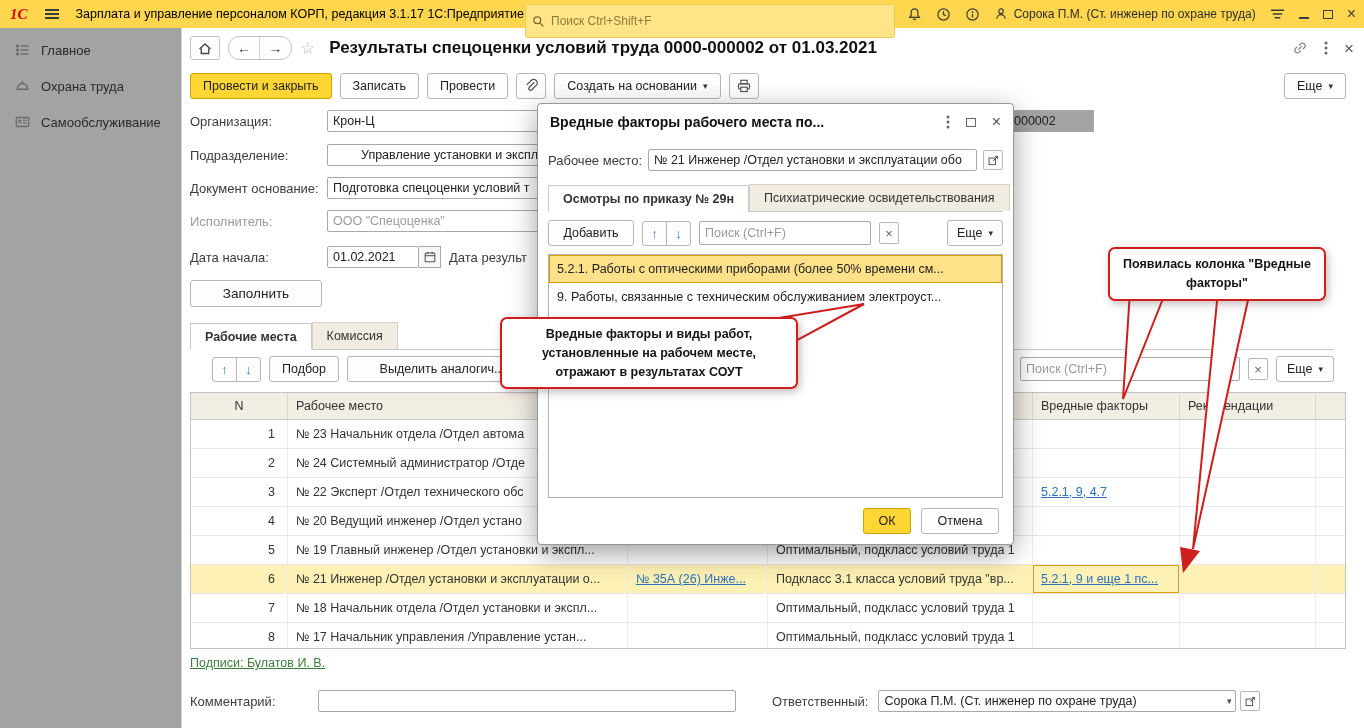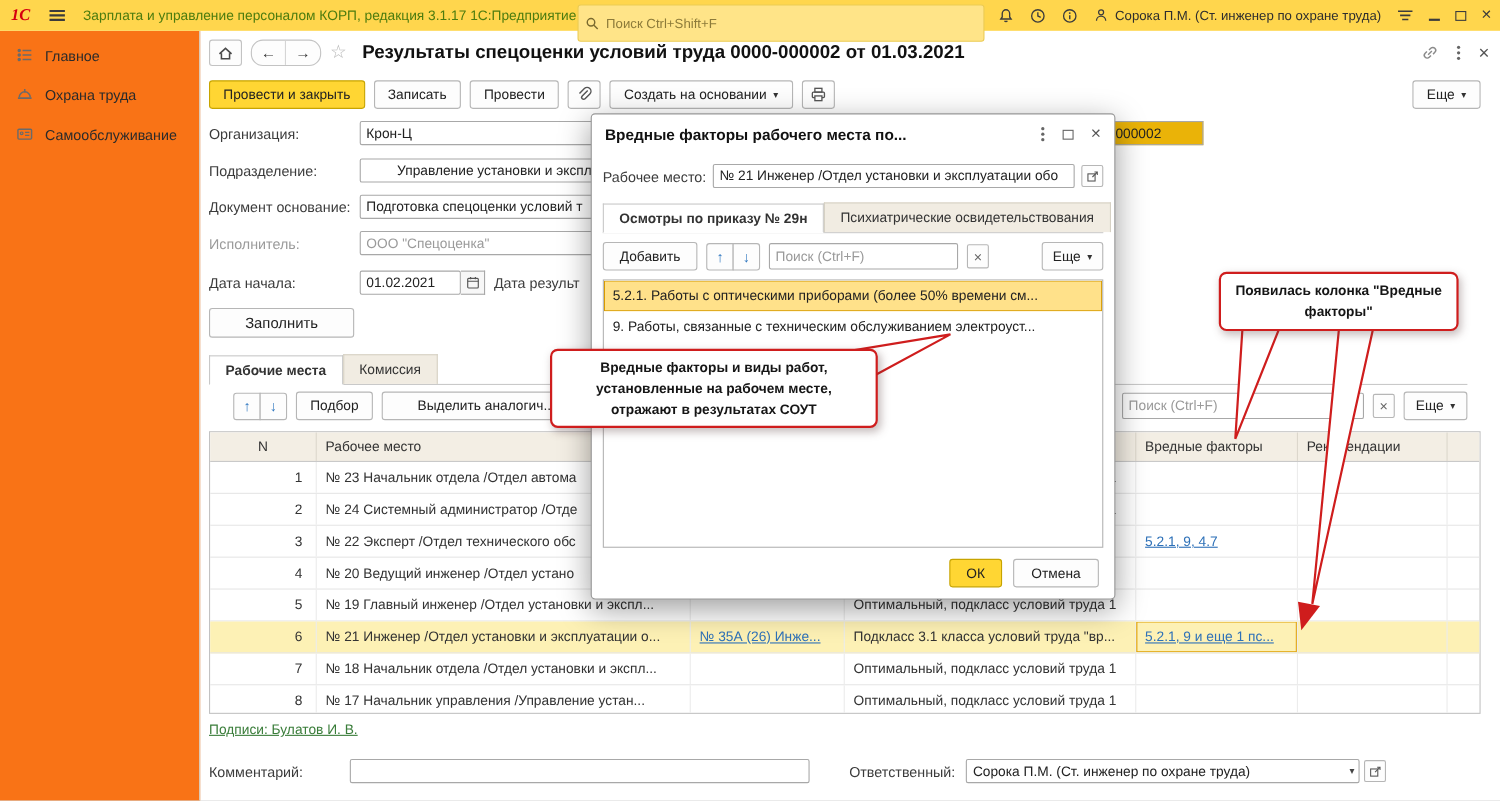--- a/index.html
+++ b/index.html
@@ -3,32 +3,32 @@
 <meta charset="utf-8">
 <style>
   * { box-sizing: border-box; margin: 0; padding: 0; }
   body { font-family: "Liberation Sans", "DejaVu Sans", sans-serif; background:#888; }
   .screen { position: relative; width: 1364px; height: 728px; overflow: hidden; background:#fff; font-size:12.5px; color:#222; }
 
   
   .topbar { position:absolute; left:0; top:0; width:1364px; height:28px; background:var(--topbar); display:flex; align-items:center; z-index:10; }
   .tb-logo { margin-left:10px; color:#d6000f; font-weight:bold; font-style:italic; font-size:15px; font-family:"Liberation Serif", serif; }
   .tb-burger { margin-left:16px; display:flex; }
-  .tb-title { margin-left:16px; font-size:12.5px; color:#4d7c0f; white-space:nowrap; }
+  .tb-title { margin-left:16px; font-size:12.5px; color:#000000; white-space:nowrap; }
   .tb-search { position:absolute; left:525px; top:4px; width:370px; height:20px; background:#ffe488; border:1px solid #eccb55; border-radius:3px; display:flex; align-items:center; padding:16px 6px; gap:6px; }
   .tb-search input { flex:1; border:none; outline:none; background:transparent; font-size:12px; color:#555; font-family:inherit; }
   .tb-search input::placeholder { color:#8d7b3a; }
   .tb-right { position:absolute; right:8px; top:0; height:28px; display:flex; align-items:center; gap:14px; }
   .tb-user { display:flex; align-items:center; gap:6px; font-size:12px; color:#2e2e2e; white-space:nowrap; }
   .win-min { width:10px; height:2px; background:#3c3c3c; display:inline-block; margin-top:8px; }
   .win-box { width:10px; height:9px; border:1.5px solid #3c3c3c; display:inline-block; }
   .win-x { font-size:16px; color:#3c3c3c; line-height:1; }
 
   
-  .sidebar { position:absolute; left:0; top:28px; width:182px; bottom:0; background:#f97316; border-right:1px solid #d8d3c7; padding-top:4px; z-index:5; }
+  .sidebar { position:absolute; left:0; top:28px; width:182px; bottom:0; background:#a3a3a3; border-right:1px solid #d8d3c7; padding-top:4px; z-index:5; }
   .side-item { height:36px; display:flex; align-items:center; gap:10px; padding-left:14px; font-size:13px; color:#2b2b2b; cursor:pointer; }
 
   
   .main { position:absolute; left:182px; top:28px; right:0; bottom:0; background:#fff; }
   .doc-header { position:absolute; left:8px; right:10px; top:5px; height:30px; display:flex; align-items:center; gap:8px; }
   .icon-btn { height:24px; min-width:30px; border:1px solid #c3c3c3; border-radius:3px; background:#fdfdfd; display:inline-flex; align-items:center; justify-content:center; cursor:pointer; }
   .nav-pill { display:flex; height:24px; border:1px solid #c3c3c3; border-radius:11px; overflow:hidden; background:#fdfdfd; }
   .nav-pill span { width:31px; display:flex; align-items:center; justify-content:center; font-size:14px; color:#333; cursor:pointer; }
   .nav-pill span:first-child { border-right:1px solid #d5d5d5; }
   .fav-star { font-size:17px; color:#b8b8b8; cursor:pointer; }
@@ -42,21 +42,21 @@
   .btn .caret { font-size:9px; margin-left:6px; color:#333; }
   .btn.icon-only { min-width:30px; padding:0; }
   .more-right { margin-left:auto; }
 
   .frow { position:absolute; left:8px; height:22px; display:flex; align-items:center; }
   .frow label { width:137px; font-size:13px; color:#3c3c3c; }
   .frow.muted label, .frow.muted input { color:#9b9b9b; }
   .tin { height:22px; border:1px solid #a8a8a8; border-radius:2px; background:#fff; font-size:12.5px; color:#222; padding:0 5px; outline:none; font-family:inherit; }
   .lbl2 { margin-left:8px; font-size:13px; color:#3c3c3c; }
   .cal-btn { width:22px; height:22px; border:1px solid #a8a8a8; border-left:none; background:#f7f7f7; display:inline-flex; align-items:center; justify-content:center; cursor:pointer; }
-  .num-frag { position:absolute; left:828px; top:82px; width:84px; height:22px; border:1px solid #a8a8a8; background:#eab308; font-size:12.5px; display:flex; align-items:center; padding-left:3px; }
+  .num-frag { position:absolute; left:828px; top:82px; width:84px; height:22px; border:1px solid #a8a8a8; background:#a3a3a3; font-size:12.5px; display:flex; align-items:center; padding-left:3px; }
   .fill-btn { position:absolute; left:8px; top:252px; width:132px; height:27px; font-size:13.5px; }
 
   .tabs { position:absolute; display:flex; align-items:flex-end; border-bottom:1px solid #c9c9c9; }
   .tabs.main-tabs { left:8px; right:30px; top:294px; height:28px; }
   .tab { height:27px; line-height:26px; padding:0 14px; font-size:12.5px; color:#333; cursor:pointer; white-space:nowrap; }
   .tab.active { background:#fff; border:1px solid #c8c8c8; border-bottom:1px solid #fff; margin-bottom:-1px; font-weight:bold; }
   .tab.inactive { background:#f1ece2; border:1px solid #d6d1c4; border-bottom:none; }
 
   .list-toolbar { position:absolute; left:30px; right:30px; top:328px; height:26px; display:flex; align-items:center; gap:8px; }
   .updown { display:flex; }

